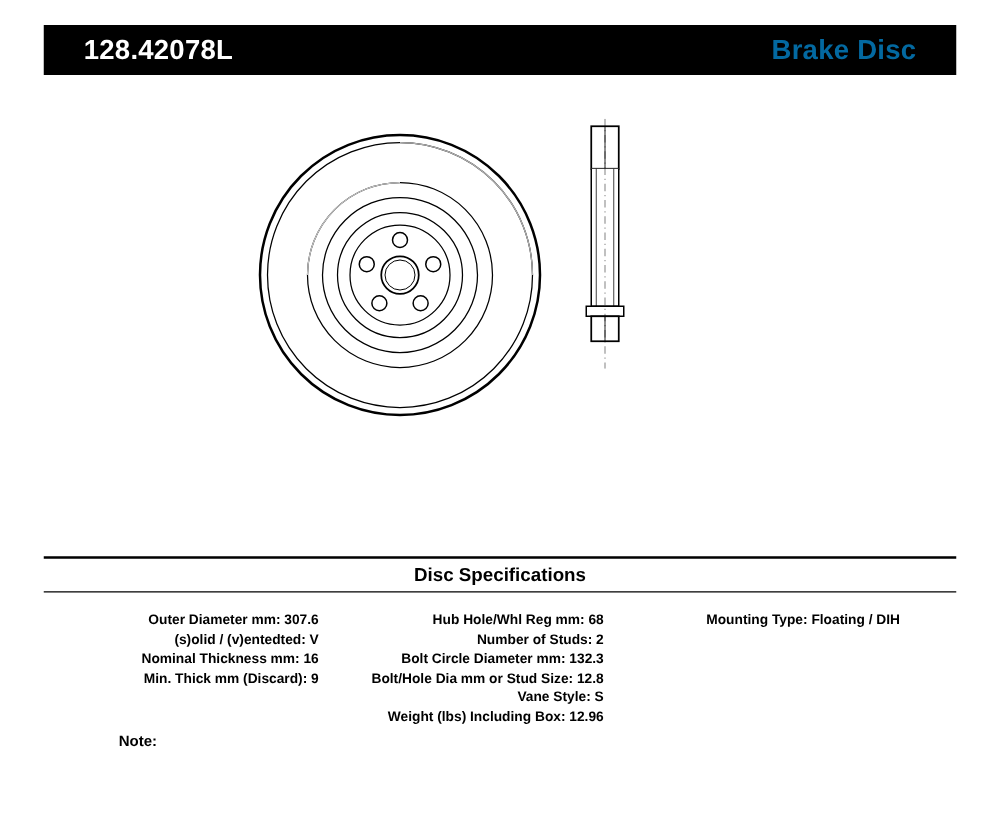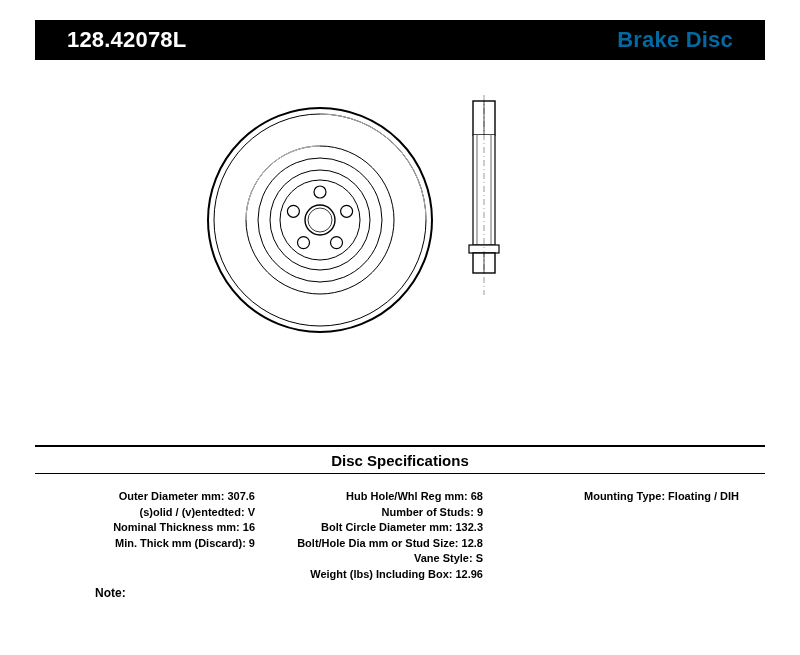--- a/index.html
+++ b/index.html
@@ -90,21 +90,21 @@
     font-size: 11px;
     font-weight: bold;
     margin-top: 16px;
   }
   .col {
     position: absolute;
     top: 0;
   }
   .col-1 { left: 0px;   width: 220px; text-align: right; }
   .col-2 { left: 228px; width: 220px; text-align: right; }
-  .col-3 { left: 459px; width: 274px; text-align: left; padding-left: 90px; box-sizing: border-box; }
+  .col-3 { left: 440px; width: 274px; text-align: left; padding-left: 90px; box-sizing: border-box; }
   .spec-line {
     line-height: 15.5px;
     white-space: nowrap;
   }
   .note {
     position: absolute;
     left: 60px;
     top: 97px;
     font-size: 12px;
     font-weight: bold;
@@ -174,21 +174,21 @@
 <div class="spec-body">
   <div class="col col-1">
     <div class="spec-line">Outer Diameter mm: 307.6</div>
     <div class="spec-line">(s)olid / (v)entedted: V</div>
     <div class="spec-line">Nominal Thickness mm: 16</div>
     <div class="spec-line">Min. Thick mm (Discard): 9</div>
   </div>
 
   <div class="col col-2">
     <div class="spec-line">Hub Hole/Whl Reg mm: 68</div>
-    <div class="spec-line">Number of Studs: 9</div>
+    <div class="spec-line">Number of Studs: 2</div>
     <div class="spec-line">Bolt Circle Diameter mm: 132.3</div>
     <div class="spec-line">Bolt/Hole Dia mm or Stud Size: 12.8</div>
     <div class="spec-line">Vane Style: S</div>
     <div class="spec-line">Weight (lbs) Including Box: 12.96</div>
   </div>
 
   <div class="col col-3">
     <div class="spec-line">Mounting Type: Floating / DIH</div>
   </div>
 

